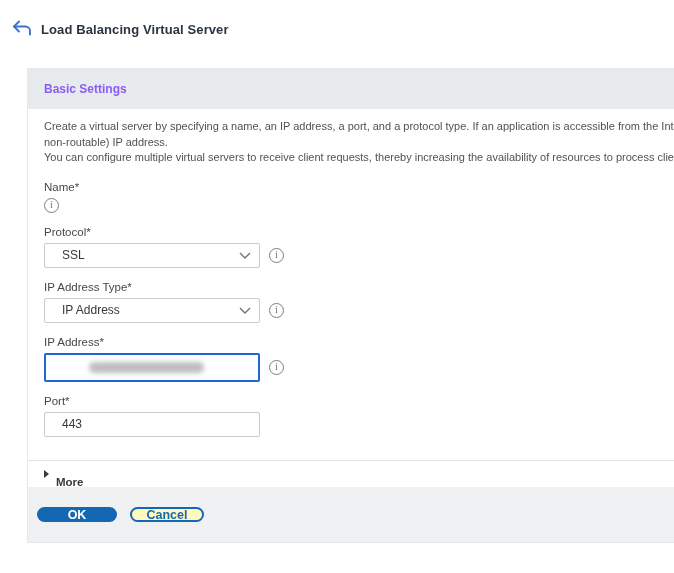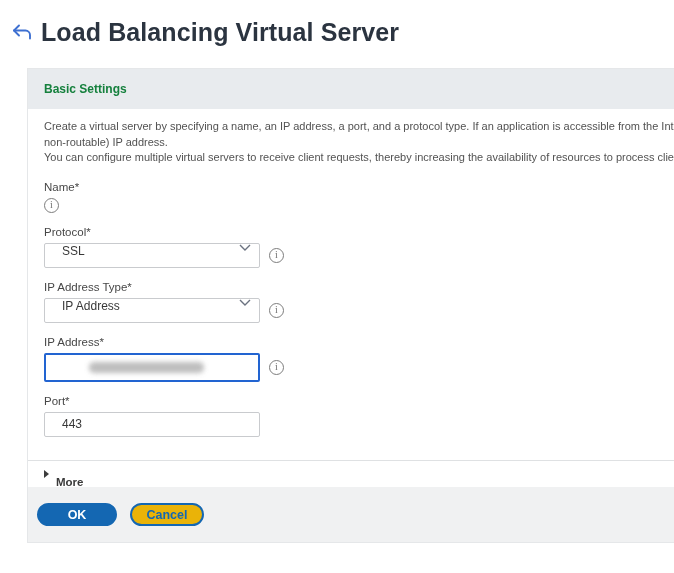--- a/index.html
+++ b/index.html
@@ -17,21 +17,21 @@
     position: absolute;
     left: 10px; top: 18px;
     display: flex; align-items: center; gap: 7px;
   }
   .back-btn {
     width: 24px; height: 22px;
     display: flex; align-items: center; justify-content: center;
     cursor: pointer;
   }
   .page-title {
-    font-size: 25px;
+    font-size: 13px;
     color: #2b3440;
     letter-spacing: 0.1px;
   }
 
   
   .panel {
     position: absolute;
     left: 27px; top: 68px;
     width: 1560px; height: 475px;
     background: #ffffff;
@@ -42,21 +42,21 @@
   .panel-header {
     height: 40px;
     background: #e8ebee;
     display: flex; align-items: center;
     padding-left: 16px;
     flex: 0 0 auto;
   }
   .panel-title {
     font-size: 12px;
     font-weight: bold;
-    color: #15803d;
+    color: #8b5cf6;
   }
 
   .panel-body { flex: 1 1 auto; padding: 0 0 0 16px; }
 
   .description { margin-top: 10px; margin-bottom: 14px; }
   .description .line {
     font-size: 11px;
     line-height: 15.5px;
     color: #525252;
     white-space: nowrap;
@@ -82,21 +82,21 @@
     color: #383838;
     padding: 0 8px 0 17px;
     outline: none;
   }
   .text-input.focused {
     border: 2px solid #2264d1;
     height: 29px;
     position: relative;
   }
   .select-box {
-    display: flex; align-items: flex-start; justify-content: space-between;
+    display: flex; align-items: center; justify-content: space-between;
     cursor: pointer;
   }
   .select-value { font-size: 12px; color: #383838; }
   .chevron { display: flex; align-items: center; }
 
   .redacted-wrap {
     position: relative;
     display: inline-block;
   }
   .redacted-bar {
@@ -149,37 +149,37 @@
   
   .panel-footer {
     flex: 0 0 auto;
     height: 55px;
     background: #f0f1f2;
     display: flex; align-items: center;
     padding-left: 9px;
     gap: 13px;
   }
   .btn {
-    height: 23px;
+    height: 15px;
     border-radius: 16px;
     font-family: "Liberation Sans", sans-serif;
     font-size: 12.5px;
     font-weight: bold;
     display: flex; align-items: center; justify-content: center;
     cursor: pointer;
   }
   .btn-primary {
     width: 80px;
     background: #1467b2;
     border: 2px solid #1467b2;
     color: #ffffff;
   }
   .btn-secondary {
     width: 74px;
-    background: #eab308;
+    background: #fef9c3;
     border: 2px solid #1467b2;
     color: #1467b2;
   }
 </style>
 </head>
 <body>
 
 <div class="page-header">
   <span class="back-btn">
     <svg width="22" height="18" viewBox="0 0 22 18">

